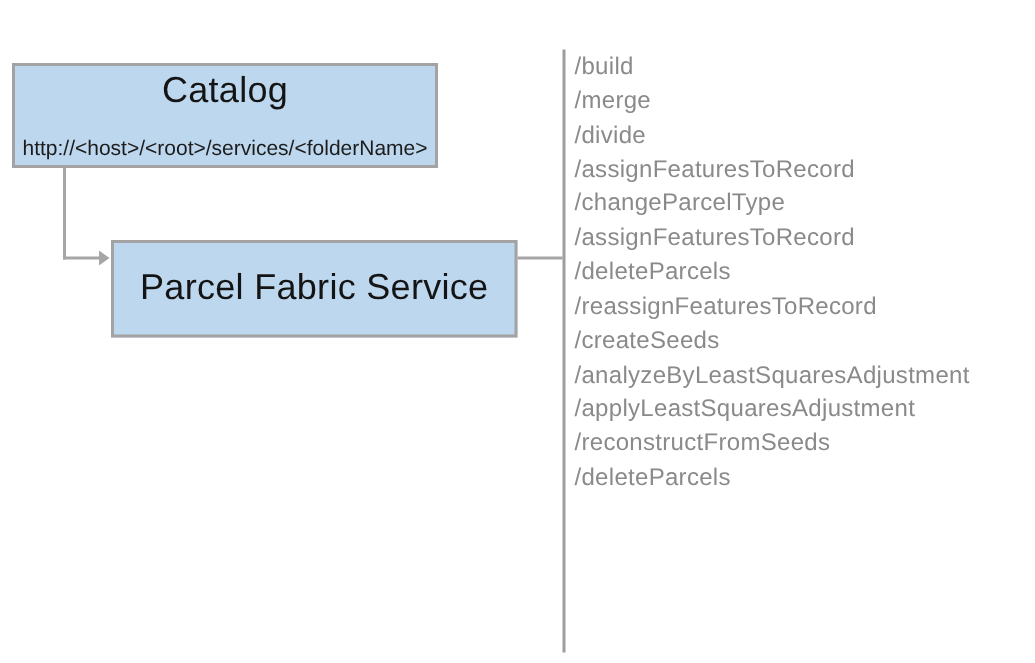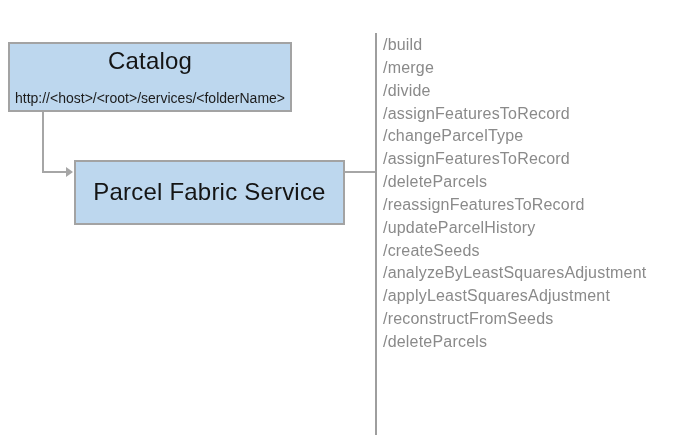--- a/index.html
+++ b/index.html
@@ -99,21 +99,20 @@
 
   <div id="endpoint-list">
       <div class="endpoint-item">/build</div>
       <div class="endpoint-item">/merge</div>
       <div class="endpoint-item">/divide</div>
       <div class="endpoint-item">/assignFeaturesToRecord</div>
       <div class="endpoint-item">/changeParcelType</div>
       <div class="endpoint-item">/assignFeaturesToRecord</div>
       <div class="endpoint-item">/deleteParcels</div>
       <div class="endpoint-item">/reassignFeaturesToRecord</div>
-      <div class="endpoint-item">/updateParcelHistory</div>
       <div class="endpoint-item">/createSeeds</div>
       <div class="endpoint-item">/analyzeByLeastSquaresAdjustment</div>
       <div class="endpoint-item">/applyLeastSquaresAdjustment</div>
       <div class="endpoint-item">/reconstructFromSeeds</div>
       <div class="endpoint-item">/deleteParcels</div>
     </div>
 
 </div>
 
 </body></html>

